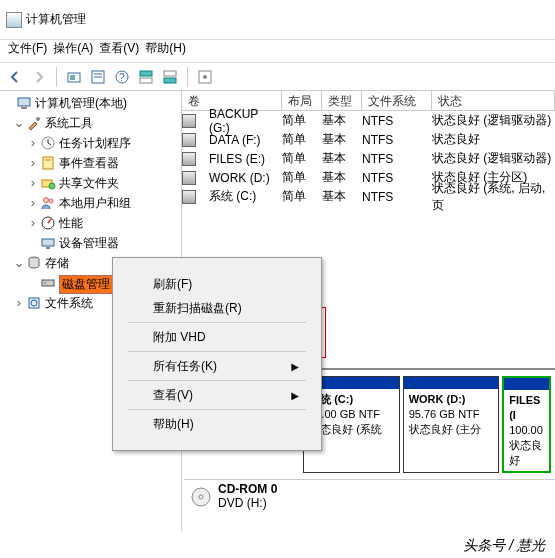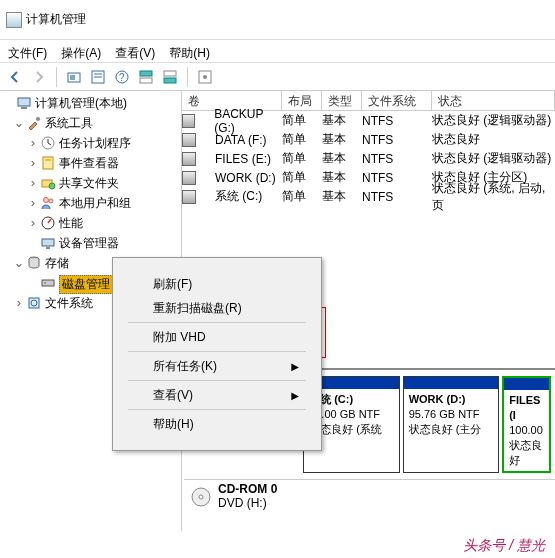--- a/index.html
+++ b/index.html
@@ -1,53 +1,53 @@
 <!DOCTYPE html>
 <html><head>
 <meta charset="utf-8">
 <style>
 * { box-sizing: border-box; margin: 0; padding: 0; font-family: "Microsoft YaHei", "SimSun", sans-serif; }
 body { width: 555px; height: 558px; background: #fff; overflow: hidden; font-size: 12px; position: relative; }
 .titlebar { height: 40px; display: flex; align-items: center; padding-left: 6px; border-bottom: 1px solid #ddd; }
 .titlebar .icon { width: 16px; height: 16px; margin-right: 4px; background: linear-gradient(#fff,#b0d0e0); border: 1px solid #888; }
-.menubar { height: 22px; display: flex; align-items: flex-end; gap: 14px; padding: 0 8px; }
+.menubar { height: 22px; display: flex; align-items: flex-start; gap: 6px; padding: 0 8px; }
 .menubar span { cursor: default; }
 .sep { height: 1px; background: #ddd; }
 .toolbar { height: 28px; display: flex; align-items: center; gap: 6px; padding: 0 6px; border-bottom: 1px solid #ccc; }
 .tbtn { width: 18px; height: 18px; display: inline-flex; align-items: center; justify-content: center; }
 .tbtn svg { width: 16px; height: 16px; }
 .toolsep { width: 1px; height: 20px; background: #ccc; margin: 0 2px; }
 .main { display: flex; height: 440px; }
 .tree { width: 182px; border-right: 1px solid #ccc; padding: 4px 2px; overflow: hidden; }
 .node { display: flex; align-items: flex-start; height: 20px; white-space: nowrap; }
 .node .exp { width: 14px; text-align: center; color: #666; font-size: 13px; }
 .node .ico { width: 16px; height: 16px; margin-right: 3px; flex-shrink: 0; }
-.node.sel .lbl { background: #eab308; border: 1px dotted #66a; padding: 0 2px; }
+.node.sel .lbl { background: #f97316; border: 1px dotted #66a; padding: 0 2px; }
 .right { flex: 1; display: flex; flex-direction: column; overflow: hidden; }
 .cols { display: flex; height: 20px; border-bottom: 1px solid #ccc; }
 .cols div { border-right: 1px solid #ccc; padding: 2px 6px; color: #333; }
 .c0{width:100px}.c1{width:40px}.c2{width:40px}.c3{width:70px}.c4{flex:1}
 .rows { }
 .row { display: flex; height: 19px; align-items: center; }
-.row .c0 { display: flex; align-items: center; gap: 19px; }
+.row .c0 { display: flex; align-items: center; gap: 13px; }
 .volico { width: 14px; height: 14px; background: linear-gradient(#eee,#aaa); border: 1px solid #666; }
 .ctxmenu { position: absolute; left: 112px; top: 257px; width: 210px; background: #f0f0f0; border: 1px solid #999; box-shadow: 2px 2px 4px rgba(0,0,0,0.3); padding: 14px; z-index: 10; }
 .mitem { height: 24px; display: flex; align-items: center; padding: 0 20px 0 26px; position: relative; }
 .msep { height: 1px; background: #ccc; margin: 2px 1px; }
 .mitem .arr { position: absolute; right: 8px; font-size: 10px; }
 .redbox { position: absolute; border: 1px solid #d00; pointer-events: none; }
 .bottom { position: absolute; bottom: 50px; left: 184px; right: 0; height: 140px; border-top: 2px solid #888; }
 .disktiles { display: flex; gap: 3px; padding: 6px 4px; }
 .tile { border: 1px solid #333; width: 120px; }
 .tile.green { border: 2px solid #0a0; }
 .thead { background: #0039a6; color: #fff; height: 12px; }
 .tbody { padding: 3px 5px; font-size: 11px; line-height: 15px; }
 .diskrow { display: flex; align-items: flex-start; padding: 2px 4px; border-top: 1px solid #ccc; }
 .diskico { margin: 4px 6px 0 2px; }
-.watermark { position: absolute; bottom: 3px; right: 10px; color: #be185d; font-size: 14px; font-style: italic; }
+.watermark { position: absolute; bottom: 3px; right: 10px; color: #000000; font-size: 14px; font-style: italic; }
 .lianji { position: absolute; left: 186px; top: 430px; font-size: 12px; }
 </style>
 </head>
 <body>
 
 <div class="titlebar">
   <span class="icon"></span>
   <span>计算机管理</span>
 </div>
 

